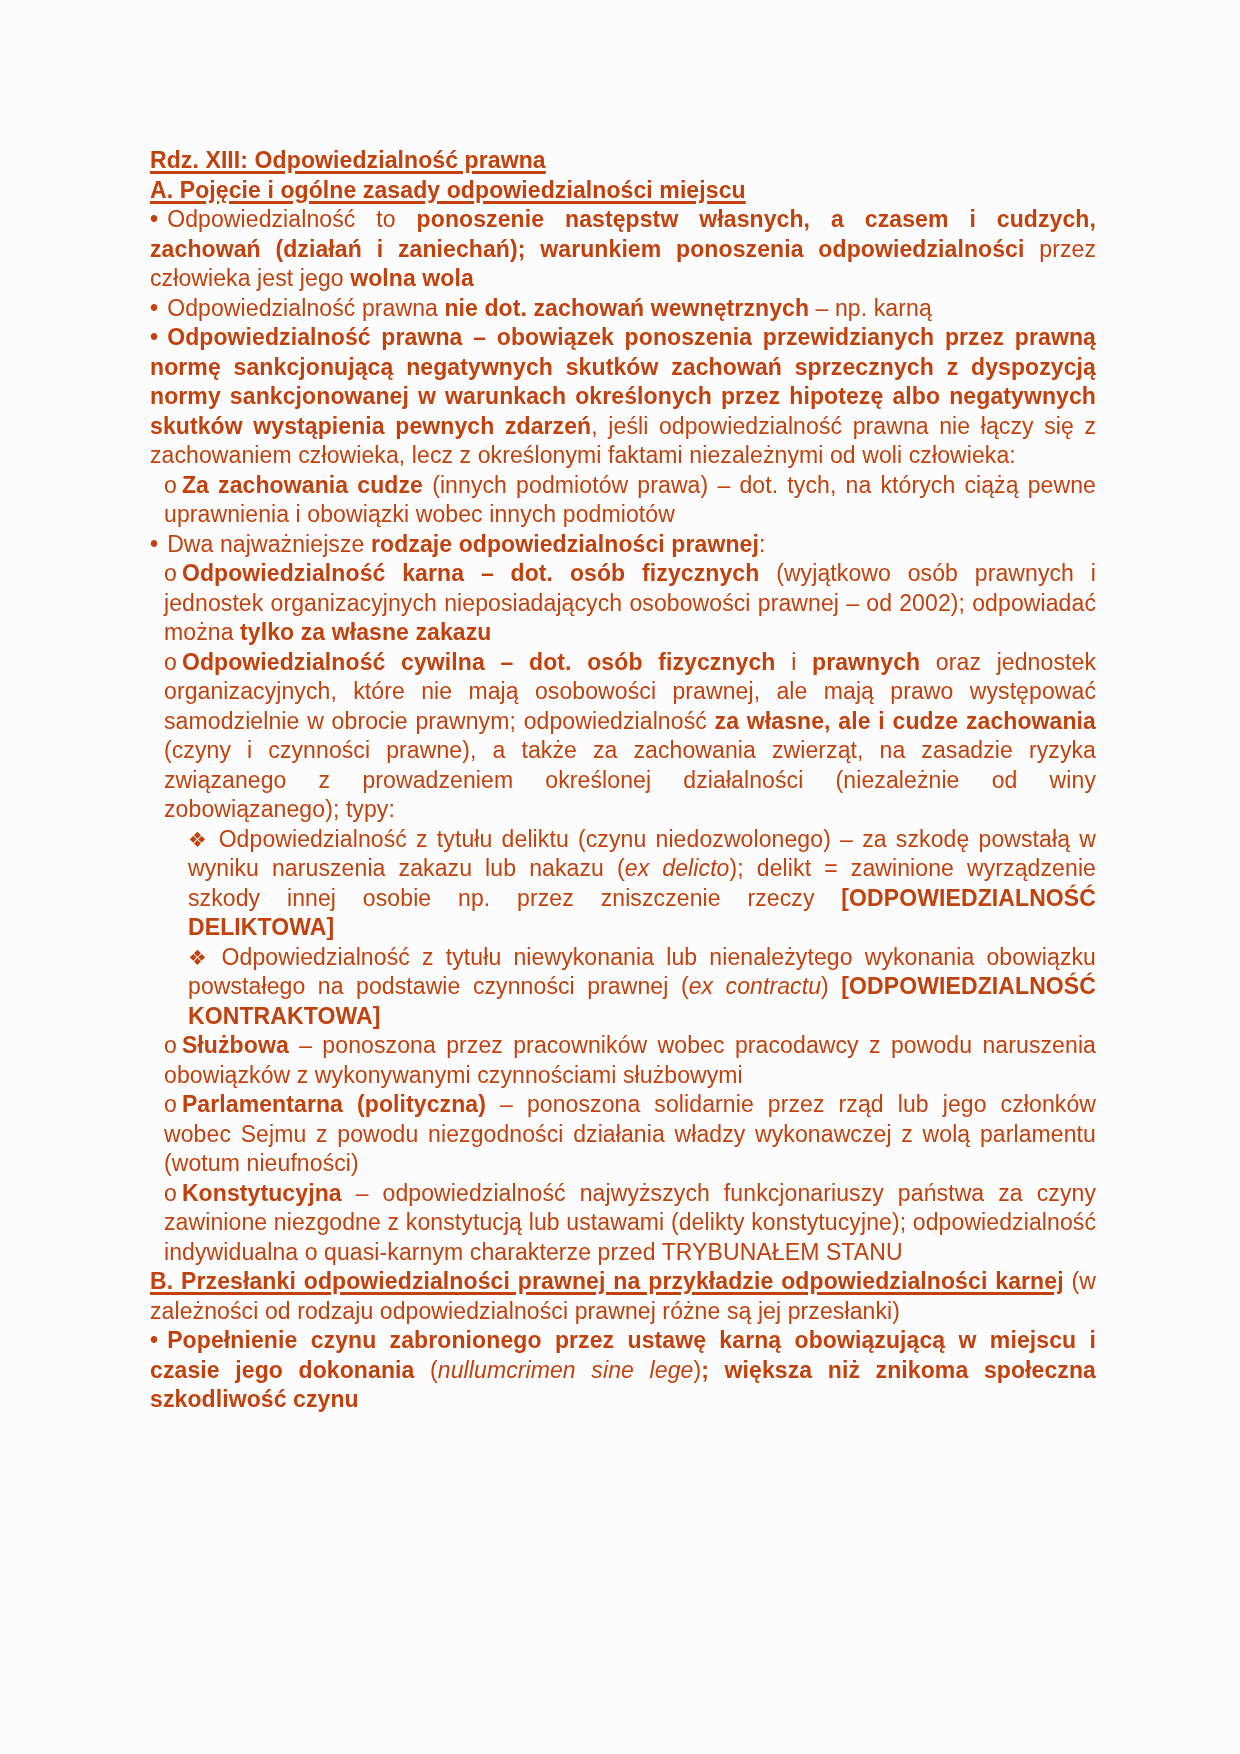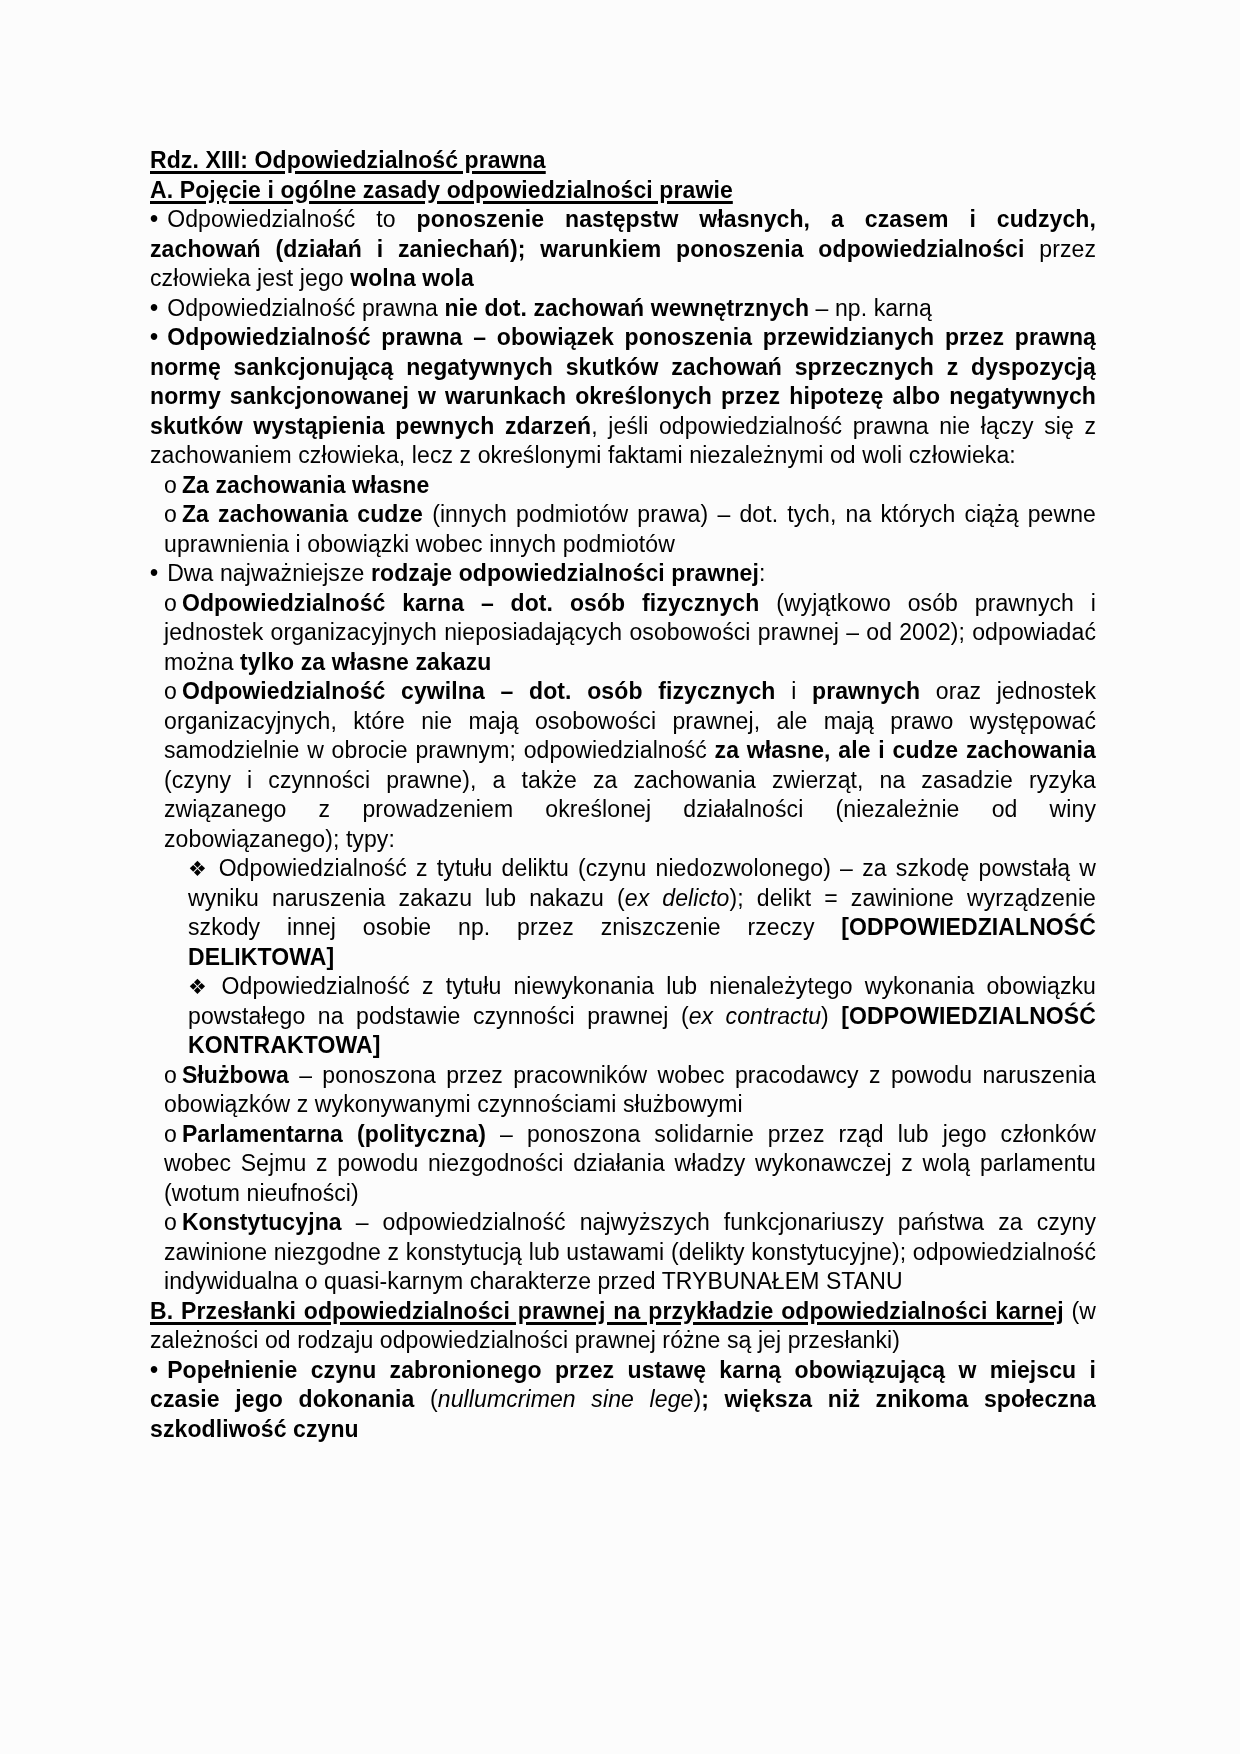--- a/index.html
+++ b/index.html
@@ -43,27 +43,26 @@
   }
   .marker { display: inline; }
   .bullet1-marker { margin-right: 9px; font-weight: bold; }
   .bullet2-marker { margin-right: 5px; }
   .bullet3-marker { margin-right: 9px; font-size: 21px; }
 </style>
 </head>
 <body style="background: rgb(252, 252, 252);">
 
 <div class="page">
-  <div class="content" style="color: #000000;">
+  <div class="content" style="color: #c2410c;">
       <div class="block heading"><span class="seg bold und">Rdz. XIII: Odpowiedzialność prawna</span></div>
-      <div class="block heading"><span class="seg bold und">A. Pojęcie i ogólne zasady odpowiedzialności prawie</span></div>
+      <div class="block heading"><span class="seg bold und">A. Pojęcie i ogólne zasady odpowiedzialności miejscu</span></div>
       <div class="block bullet1"><span class="marker bullet1-marker">•</span><span class="seg">Odpowiedzialność to </span><span class="seg bold">ponoszenie następstw własnych, a czasem i cudzych, zachowań (działań i zaniechań); warunkiem ponoszenia odpowiedzialności </span><span class="seg">przez człowieka jest jego </span><span class="seg bold">wolna wola</span></div>
       <div class="block bullet1"><span class="marker bullet1-marker">•</span><span class="seg">Odpowiedzialność prawna </span><span class="seg bold">nie dot. zachowań wewnętrznych</span><span class="seg"> – np. karną</span></div>
       <div class="block bullet1"><span class="marker bullet1-marker">•</span><span class="seg bold">Odpowiedzialność prawna – obowiązek ponoszenia przewidzianych przez prawną normę sankcjonującą negatywnych skutków zachowań sprzecznych z dyspozycją normy sankcjonowanej w warunkach określonych przez hipotezę albo negatywnych skutków wystąpienia pewnych zdarzeń</span><span class="seg">, jeśli odpowiedzialność prawna nie łączy się z zachowaniem człowieka, lecz z określonymi faktami niezależnymi od woli człowieka:</span></div>
-      <div class="block bullet2"><span class="marker bullet2-marker">o</span><span class="seg bold">Za zachowania własne</span></div>
       <div class="block bullet2"><span class="marker bullet2-marker">o</span><span class="seg bold">Za zachowania cudze</span><span class="seg"> (innych podmiotów prawa) – dot. tych, na których ciążą pewne uprawnienia i obowiązki wobec innych podmiotów</span></div>
       <div class="block bullet1"><span class="marker bullet1-marker">•</span><span class="seg">Dwa najważniejsze </span><span class="seg bold">rodzaje odpowiedzialności prawnej</span><span class="seg">:</span></div>
       <div class="block bullet2"><span class="marker bullet2-marker">o</span><span class="seg bold">Odpowiedzialność karna – dot. osób fizycznych</span><span class="seg"> (wyjątkowo osób prawnych i jednostek organizacyjnych nieposiadających osobowości prawnej – od 2002); odpowiadać można </span><span class="seg bold">tylko za własne zakazu</span></div>
       <div class="block bullet2"><span class="marker bullet2-marker">o</span><span class="seg bold">Odpowiedzialność cywilna – dot. osób fizycznych</span><span class="seg"> i </span><span class="seg bold">prawnych</span><span class="seg"> oraz jednostek organizacyjnych, które nie mają osobowości prawnej, ale mają prawo występować samodzielnie w obrocie prawnym; odpowiedzialność </span><span class="seg bold">za własne, ale i cudze zachowania</span><span class="seg"> (czyny i czynności prawne), a także za zachowania zwierząt, na zasadzie ryzyka związanego z prowadzeniem określonej działalności (niezależnie od winy zobowiązanego); typy:</span></div>
       <div class="block bullet3"><span class="marker bullet3-marker">❖</span><span class="seg">Odpowiedzialność z tytułu deliktu (czynu niedozwolonego) – za szkodę powstałą w wyniku naruszenia zakazu lub nakazu (</span><span class="seg ital">ex delicto</span><span class="seg">); delikt = zawinione wyrządzenie szkody innej osobie np. przez zniszczenie rzeczy </span><span class="seg bold">[ODPOWIEDZIALNOŚĆ DELIKTOWA]</span></div>
       <div class="block bullet3"><span class="marker bullet3-marker">❖</span><span class="seg">Odpowiedzialność z tytułu niewykonania lub nienależytego wykonania obowiązku powstałego na podstawie czynności prawnej (</span><span class="seg ital">ex contractu</span><span class="seg">) </span><span class="seg bold">[ODPOWIEDZIALNOŚĆ KONTRAKTOWA]</span></div>
       <div class="block bullet2"><span class="marker bullet2-marker">o</span><span class="seg bold">Służbowa</span><span class="seg"> – ponoszona przez pracowników wobec pracodawcy z powodu naruszenia obowiązków z wykonywanymi czynnościami służbowymi</span></div>
       <div class="block bullet2"><span class="marker bullet2-marker">o</span><span class="seg bold">Parlamentarna (polityczna)</span><span class="seg"> – ponoszona solidarnie przez rząd lub jego członków wobec Sejmu z powodu niezgodności działania władzy wykonawczej z wolą parlamentu (wotum nieufności)</span></div>
       <div class="block bullet2"><span class="marker bullet2-marker">o</span><span class="seg bold">Konstytucyjna</span><span class="seg"> – odpowiedzialność najwyższych funkcjonariuszy państwa za czyny zawinione niezgodne z konstytucją lub ustawami (delikty konstytucyjne); odpowiedzialność indywidualna o quasi-karnym charakterze przed TRYBUNAŁEM STANU</span></div>
       <div class="block heading"><span class="seg bold und">B. Przesłanki odpowiedzialności prawnej na przykładzie odpowiedzialności karnej</span><span class="seg"> (w zależności od rodzaju odpowiedzialności prawnej różne są jej przesłanki)</span></div>

